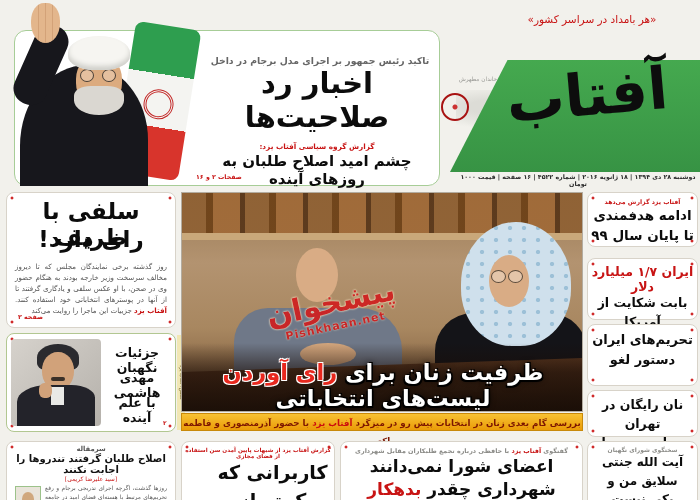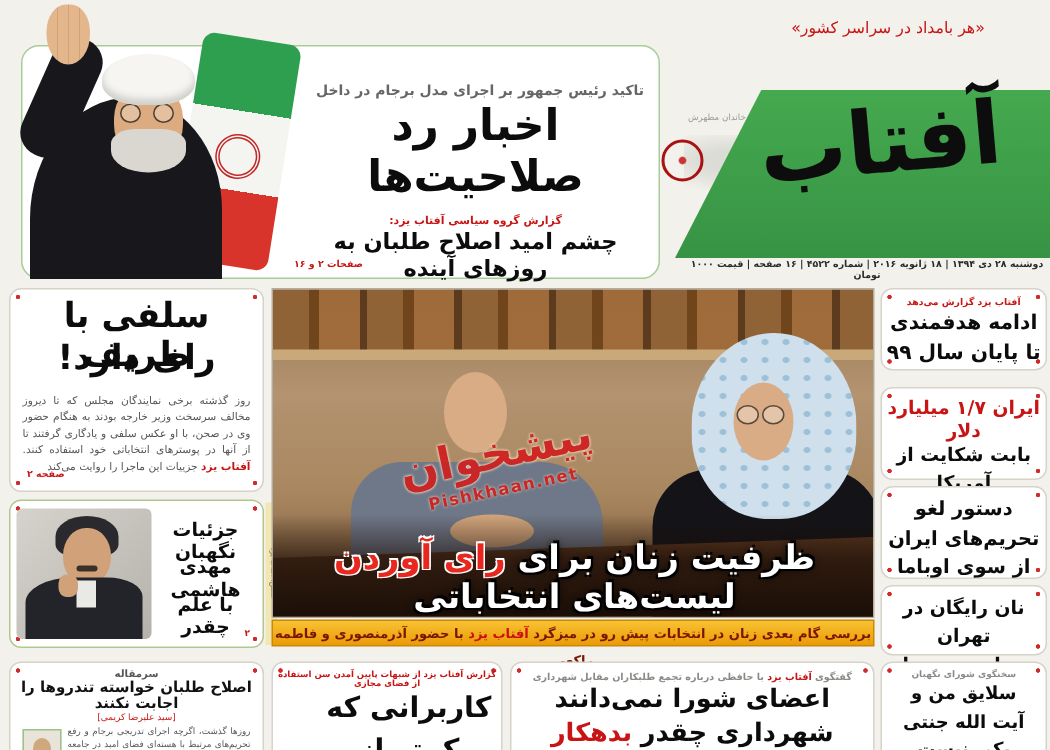--- a/index.html
+++ b/index.html
@@ -170,21 +170,21 @@
   <div class="abs" id="hashemi-photo">
     <div class="hh" style="left:26px;top:5px;width:42px;height:27px;background:#2a2a2e;border-radius:50% 50% 30% 30%;"></div>
     <div class="hh" style="left:31px;top:13px;width:32px;height:38px;background:#d1a27a;border-radius:48%;"></div>
     <div class="hh" style="left:40px;top:38px;width:14px;height:4px;background:#3a3028;border-radius:2px;"></div>
     <div class="hh" style="left:6px;top:46px;width:78px;height:42px;background:#23232a;border-radius:40% 30% 0 0;"></div>
     <div class="hh" style="left:40px;top:48px;width:13px;height:18px;background:#e9e9e6;"></div>
     <div class="hh" style="left:28px;top:44px;width:13px;height:15px;background:#d1a27a;border-radius:40%;"></div>
   </div>
   <div class="abs rtl c hl" id="hashemi-t1">جزئیات نگهبان</div>
   <div class="abs rtl c hl" id="hashemi-t2">مهدی هاشمی</div>
-  <div class="abs rtl c hl" id="hashemi-t3">با علم چقدر</div>
+  <div class="abs rtl c hl" id="hashemi-t3">با علم آینده</div>
   <div class="abs red" id="hashemi-page">۲</div>
   <div class="abs" id="photo-credit">عکس: آفتاب یزد</div>
 
   <div class="abs" id="main-photo">
     <div class="abs" id="shelf"></div>
     <div class="abs" id="shelf-edge"></div>
     <div class="abs" id="w1-body"></div>
     <div class="abs" id="w1-scarf"></div>
     <div class="abs" id="w1-face"></div>
     <div class="abs" id="w2-body"></div>
@@ -210,33 +210,32 @@
     <div class="kicker-red">آفتاب یزد گزارش می‌دهد</div>
     <div class="hl">ادامه هدفمندی</div>
     <div class="hl">تا پایان سال ۹۹</div>
   </div>
   <div class="card dots rc rtl c" id="rc2">
     <div class="red">ایران ۱/۷ میلیارد دلار</div>
     <div class="hl">بابت شکایت از آمریکا</div>
     <div class="hl">دریافت می‌کند</div>
   </div>
   <div class="card dots rc rtl c" id="rc3">
+    <div class="hl">تحریم‌های ایران</div>
     <div class="hl">دستور لغو</div>
-    <div class="hl">تحریم‌های ایران</div>
-    <div class="hl">از سوی اوباما</div>
   </div>
   <div class="card dots rc rtl c" id="rc4">
     <div class="hl">نان رایگان در تهران</div>
     <div class="hl">به‌مناسبت برجام</div>
   </div>
 
   <div class="card dots rtl c" id="jannati-card">
     <div class="kicker-gray">سخنگوی شورای نگهبان</div>
+    <div class="hl">آیت الله جنتی</div>
     <div class="hl">سلایق من و</div>
-    <div class="hl">آیت الله جنتی</div>
     <div class="hl">یکی نیست</div>
   </div>
 
   <div class="card dots rtl c" id="council-card">
     <div id="council-kicker">
       <span>گفتگوی </span><span class="red">آفتاب یزد</span><span> با حافظی درباره تجمع طلبکاران مقابل شهرداری</span>
     </div>
     <div class="hl">اعضای شورا نمی‌دانند</div>
     <div class="hl">
       <span>شهرداری چقدر </span><span class="red">بدهکار</span>
@@ -244,20 +243,20 @@
   </div>
 
   <div class="card dots rtl c" id="users-card">
     <div class="kicker-red">گزارش آفتاب یزد از شبهات پایین آمدن سن استفاده از فضای مجازی</div>
     <div class="hl">کاربرانی که کمتر از</div>
     <div class="hl">۵ سال سن دارند!</div>
   </div>
 
   <div class="card dots rtl c" id="editorial-card">
     <div id="editorial-label">سرمقاله</div>
-    <div id="editorial-headline">اصلاح طلبان خواسته تندروها را اجابت نکنند</div>
+    <div id="editorial-headline">اصلاح طلبان گرفتند تندروها را اجابت نکنند</div>
     <div id="editorial-byline" class="red">[سید علیرضا کریمی]</div>
     <div id="editorial-body">
       <span id="editorial-portrait"></span><span>روزها گذشت، اگرچه اجرای تدریجی برجام و رفع تحریم‌های مرتبط با هسته‌ای فضای امید در جامعه را تشدید نمود اما برخی خبرها در خصوص ردصلاحیت بسیاری از اصلاح طلبان برای انتخابات کام‌ها را تلخ کرد. این در حالی است که ردصلاحیت داوطلبان مورد اقبال مردم، فضای انتخابات را به سمت و سویی دیگر می‌برد.</span>
     </div>
   </div>
 
 </div>
 
 </body></html>

